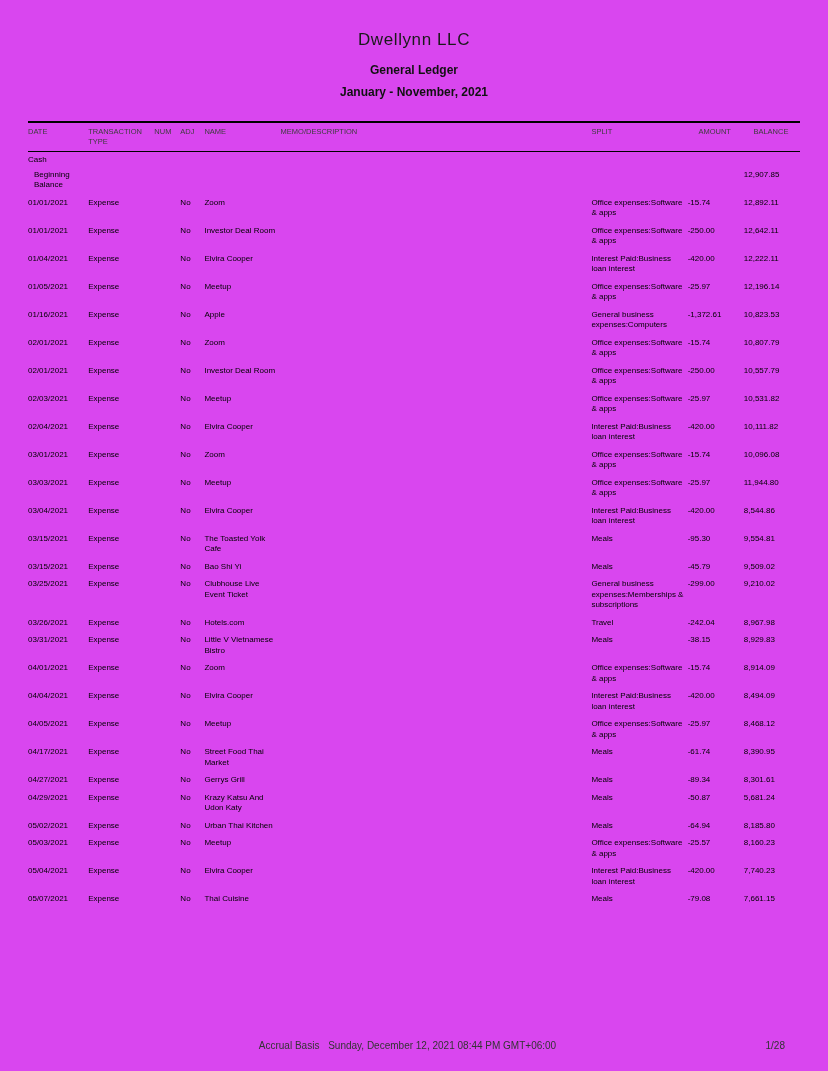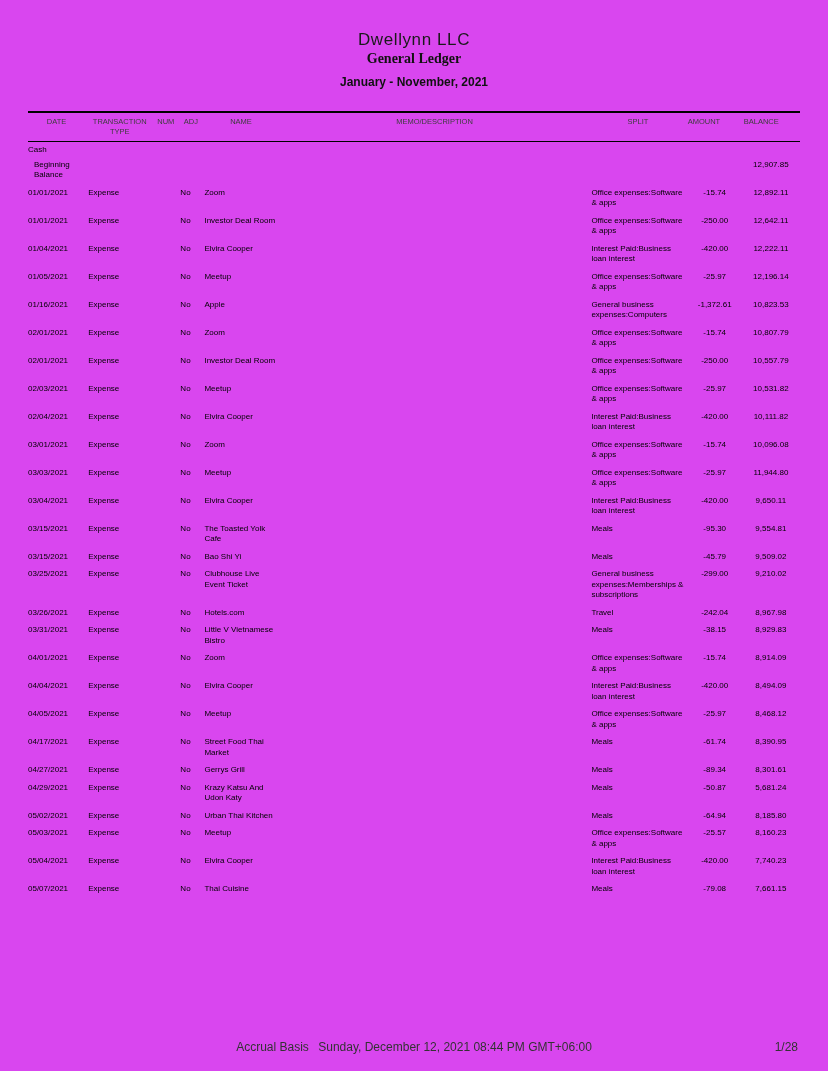--- a/index.html
+++ b/index.html
@@ -14,25 +14,24 @@
     overflow: hidden;
   }
   .report-header { text-align: center; padding-top: 30px; }
   .company-name {
     font-size: 17px;
     font-weight: 400;
     letter-spacing: 0.6px;
     color: #1a1a1a;
   }
   .report-title {
-    margin-top: 1px;
-    font-size: 14px;
+    margin-top: 13px;
+    font-size: 12px;
     font-weight: 700;
     color: #111;
-    font-family: Liberation Serif, serif;
   }
   .report-period {
     margin-top: 8px;
     font-size: 12px;
     font-weight: 700;
     color: #111;
   }
   table.ledger {
     margin: 22px 28px 0 28px;
     width: 772px;
@@ -43,46 +42,46 @@
   col.c-type { width: 66px; }
   col.c-num { width: 26px; }
   col.c-adj { width: 24px; }
   col.c-name { width: 76px; }
   col.c-memo { width: 310px; }
   col.c-split { width: 96px; }
   col.c-amount { width: 56px; }
   col.c-balance { width: 56px; }
   thead { border-top: 2px solid #000; border-bottom: 1px solid #000; }
   th {
-    text-align: center;
+    text-align: left;
     vertical-align: top;
     font-weight: 400;
     font-size: 7.5px;
     line-height: 10px;
     color: #3c3c3c;
     padding: 4px 3px 4px 0;
   }
-  th.col-amount, th.col-balance { text-align: left; padding-right: 2px; }
+  th.col-amount, th.col-balance { text-align: center; padding-right: 2px; }
   td {
     vertical-align: top;
     font-size: 8px;
     line-height: 10.5px;
     color: #000;
     padding: 3px 3px 4px 0;
     word-wrap: break-word;
   }
-  td.col-amount, td.col-balance { text-align: center; padding-right: 2px; white-space: nowrap; }
+  td.col-amount, td.col-balance { text-align: left; padding-right: 2px; white-space: nowrap; }
   tr.section-row td { padding: 3px 0 1px 0; margin-left: 16px; }
   td.indent { padding-left: 6px; }
   .page-footer {
     position: absolute;
     left: 28px;
-    right: 28px;
+    right: 41px;
     top: 1040px;
-    font-size: 12px;
+    font-size: 10px;
     color: #333;
   }
   .footer-center { text-align: center; }
   .footer-basis { margin-right: 6px; }
   .footer-page { position: absolute; right: 2px; top: 0; color: #333; }
 </style>
 </head>
 <body>
 
 <div class="page">
@@ -256,21 +255,21 @@
         </tr>
         <tr>
           <td class="col-date">03/04/2021</td>
           <td class="col-type">Expense</td>
           <td class="col-num"></td>
           <td class="col-adj">No</td>
           <td class="col-name">Elvira Cooper</td>
           <td class="col-memo"></td>
           <td class="col-split">Interest Paid:Business loan interest</td>
           <td class="col-amount">-420.00</td>
-          <td class="col-balance">9,650.11</td>
+          <td class="col-balance">8,544.86</td>
         </tr>
         <tr>
           <td class="col-date">03/15/2021</td>
           <td class="col-type">Expense</td>
           <td class="col-num"></td>
           <td class="col-adj">No</td>
           <td class="col-name">The Toasted Yolk Cafe</td>
           <td class="col-memo"></td>
           <td class="col-split">Meals</td>
           <td class="col-amount">-95.30</td>

